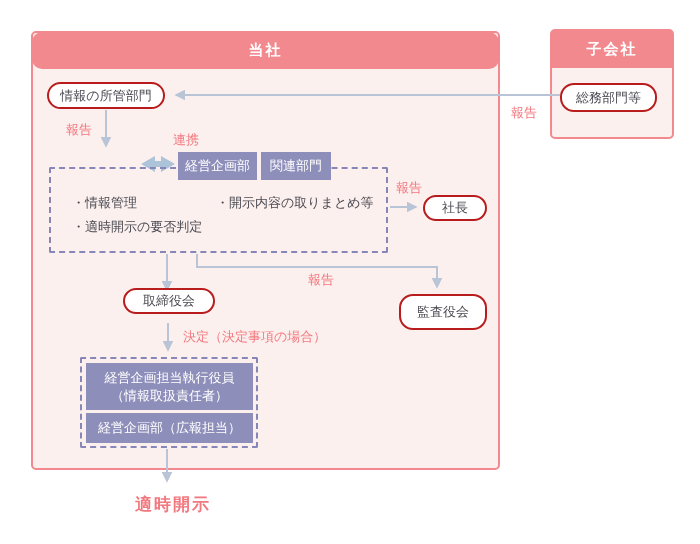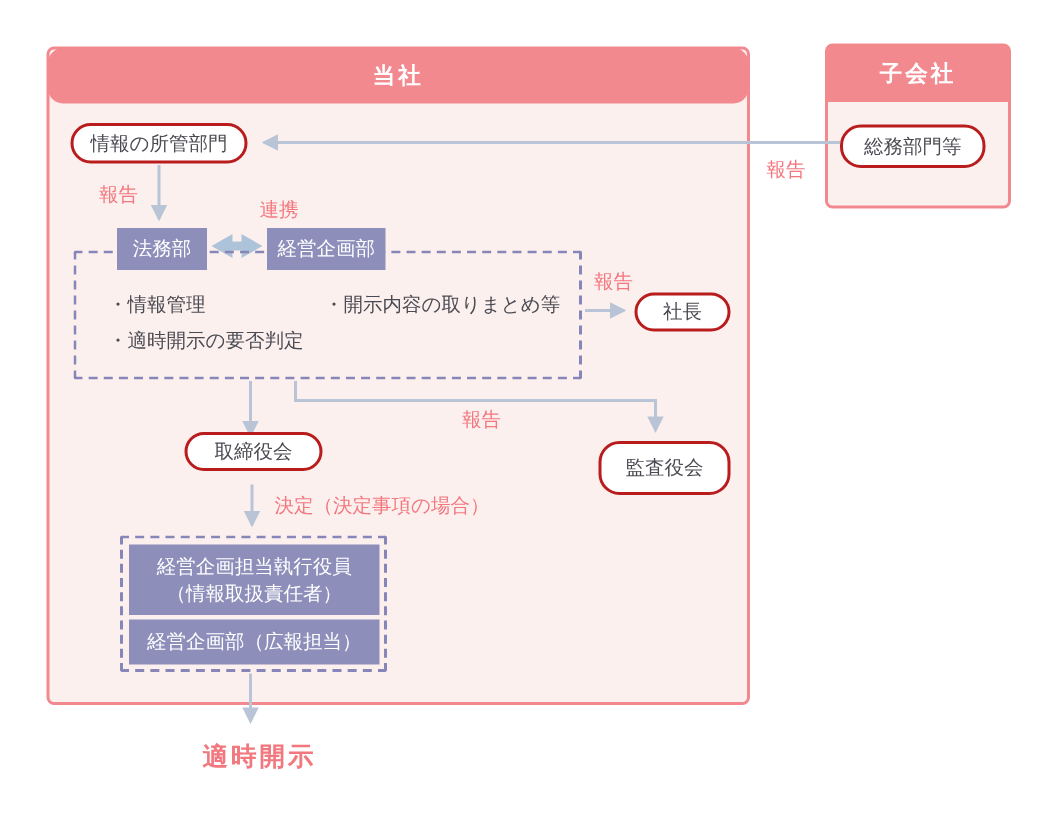--- a/index.html
+++ b/index.html
@@ -133,22 +133,22 @@
       <path d="M168,323 V350" marker-end="url(#arr)"></path>
 
       <path d="M167,449 V481" marker-end="url(#arr)"></path>
     </g>
 
     <path d="M141,164 L155,156 L155,161 L161,161 L161,156 L175,164 L161,172 L161,167 L155,167 L155,172 Z" fill="#ADC3D9"></path>
   </svg>
 
   <div class="dashed-box" style="left:49px; top:167px; width:339px; height:86px;"></div>
 
-  <div class="dept" style="left:78px; top:152px; width:60px; height:28px;">法務部</div>
   <div class="dept" style="left:178px; top:152px; width:79px; height:28px;">経営企画部</div>
+  <div class="dept" style="left:261px; top:152px; width:70px; height:28px;">関連部門</div>
 
   <span class="duty" style="left:72px; top:194px;">・情報管理</span>
   <span class="duty" style="left:72px; top:218px;">・適時開示の要否判定</span>
   <span class="duty" style="left:216px; top:194px;">・開示内容の取りまとめ等</span>
 
   <div class="pill" style="left:47px; top:82px; width:118px; height:27px;">情報の所管部門</div>
   <div class="pill" style="left:560px; top:83px; width:97px; height:29px;">総務部門等</div>
   <div class="pill" style="left:423px; top:195px; width:64px; height:26px;">社長</div>
   <div class="pill" style="left:123px; top:288px; width:92px; height:26px;">取締役会</div>
   <div class="pill" style="left:399px; top:294px; width:88px; height:36px;">監査役会</div>

